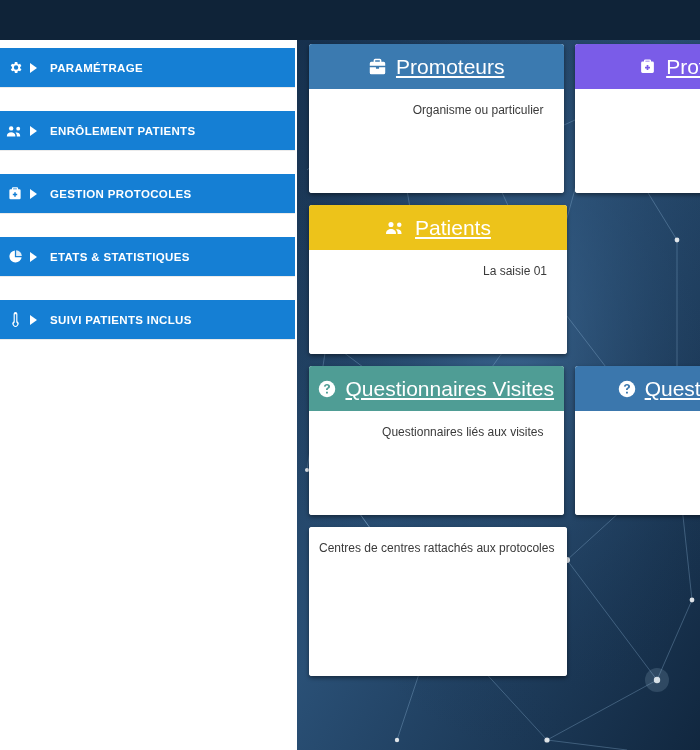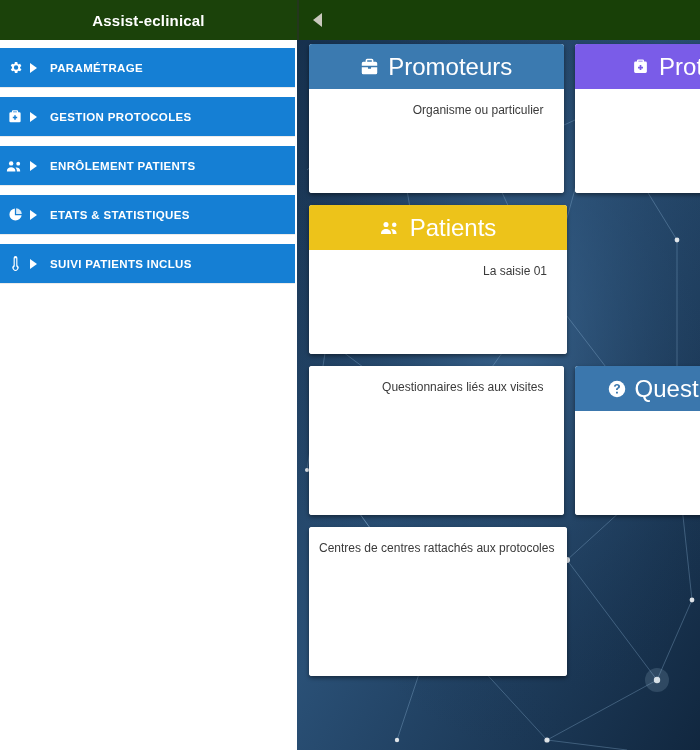--- a/index.html
+++ b/index.html
@@ -19,21 +19,21 @@
   .topbar-right{position:absolute;left:299px;top:0;width:401px;height:40px;background:#184007;
     display:flex;align-items:center;}
   .collapse-btn{margin-left:8px;width:20px;height:22px;display:flex;align-items:center;
     justify-content:center;cursor:pointer;}
   .collapse-btn .tri{width:0;height:0;border-top:7px solid transparent;border-bottom:7px solid transparent;
     border-right:9px solid #c9c9bd;}
 
   
   .sidebar{position:absolute;left:0;top:40px;width:297px;height:710px;background:#ffffff;z-index:20;
     padding-top:8px;box-sizing:border-box;}
-  .nav-item{position:relative;height:39px;margin:0 2px 10px 0;background:#157fd4;
+  .nav-item{position:relative;height:39px;margin:0 2px 24px 0;background:#157fd4;
     display:flex;align-items:center;cursor:pointer;box-shadow:0 1px 0 rgba(0,0,0,.08);}
   .nav-item:first-child{margin-top:0;}
   .nav-ic{width:30px;min-width:30px;display:flex;align-items:center;justify-content:center;
     color:#fff;}
   .nav-ic svg{display:block;}
   .nav-caret{width:16px;min-width:16px;display:flex;align-items:center;}
   .nav-caret .c{width:0;height:0;border-top:5px solid transparent;border-bottom:5px solid transparent;
     border-left:7px solid #ffffff;}
   .nav-label{color:#ffffff;font-size:11.5px;font-weight:bold;letter-spacing:.35px;
     padding-left:4px;white-space:nowrap;}
@@ -42,82 +42,71 @@
   .main{position:absolute;left:297px;top:40px;width:403px;height:710px;overflow:hidden;
     background:#1d3d5e;}
   .bg-net{position:absolute;inset:0;width:100%;height:100%;}
 
   .cards{position:absolute;left:12px;top:4px;width:520px;}
   .row{display:flex;gap:11px;margin-bottom:12px;}
   .card{width:258px;background:#ffffff;border-radius:3px;
     box-shadow:0 2px 4px rgba(0,0,0,.45);overflow:hidden;display:flex;flex-direction:column;
     height:149px;box-sizing:border-box;}
   .card-head{height:45px;display:flex;align-items:center;justify-content:center;gap:9px;
-    color:#ffffff;font-size:24px;white-space:nowrap;}
+    color:#ffffff;font-size:21px;white-space:nowrap;text-decoration:underline;}
   .card-head .hic{display:flex;align-items:center;}
   .card-head .hic svg{display:block;}
   .card-body{flex:1;background:#fff;padding:14px 20px 0 10px;text-align:right;}
   .card-desc{font-size:12px;color:#3a3a3a;white-space:nowrap;}
 </style>
 </head>
 <body>
 
 <div id="app">
 
-  <div class="topbar">
-    <div class="topbar-left">
-      <span class="brand">Assist-eclinical</span>
-    </div>
-    <div class="topbar-div"></div>
-    <div class="topbar-right">
-      <div class="collapse-btn">
-        <span class="tri"></span>
-      </div>
-    </div>
-  </div>
 
   <div class="sidebar">
 
     <div class="nav-item">
       <span class="nav-ic">
         <svg width="15" height="15" viewBox="0 0 24 24" fill="#fff">
             <path d="M19.4 13a7.6 7.6 0 000-2l2-1.6-2-3.4-2.4 1a7.5 7.5 0 00-1.7-1L14.9 3h-4l-.4 2.9a7.5 7.5 0 00-1.7 1l-2.4-1-2 3.4L6.5 11a7.6 7.6 0 000 2l-2 1.6 2 3.4 2.4-1c.5.4 1.1.8 1.7 1l.4 2.9h4l.4-2.9c.6-.3 1.2-.6 1.7-1l2.4 1 2-3.4-2.1-1.6zM12.9 15.5a3.5 3.5 0 110-7 3.5 3.5 0 010 7z"></path>
           </svg>
       </span>
       <span class="nav-caret">
           <i class="c"></i>
         </span>
       <span class="nav-label">PARAMÉTRAGE</span>
-    </div>
-
-    <div class="nav-item">
-      <span class="nav-ic">
-        <svg width="16" height="15" viewBox="0 0 24 24" fill="#fff">
-            <path d="M9 2h6a2 2 0 012 2v1h2a2 2 0 012 2v12a2 2 0 01-2 2H5a2 2 0 01-2-2V7a2 2 0 012-2h2V4a2 2 0 012-2zm0 3h6V4H9v1zm4.2 5h-2.4v2.3H8.5v2.4h2.3v2.3h2.4v-2.3h2.3v-2.4h-2.3V10z"></path>
-          </svg>
-      </span>
-      <span class="nav-caret">
-          <i class="c"></i>
-        </span>
-      <span class="nav-label">GESTION PROTOCOLES</span>
     </div>
 
     <div class="nav-item">
       <span class="nav-ic">
         <svg width="18" height="14" viewBox="0 0 28 18" fill="#fff">
             <circle cx="8" cy="5" r="3.4"></circle>
             <circle cx="19" cy="5.4" r="3"></circle>
             <path d="M1.4 16.6c0-3.4 3-5.6 6.6-5.6s6.6 2.2 6.6 5.6v1H1.4v-1z"></path>
             <path d="M16.2 11.4c3.2 0 5.8 1.9 5.8 4.9v1.3h-5.2v-1.2c0-2-.8-3.6-2.1-4.7.5-.2 1-.3 1.5-.3z"></path>
           </svg>
       </span>
       <span class="nav-caret">
           <i class="c"></i>
         </span>
       <span class="nav-label">ENRÔLEMENT PATIENTS</span>
+    </div>
+
+    <div class="nav-item">
+      <span class="nav-ic">
+        <svg width="16" height="15" viewBox="0 0 24 24" fill="#fff">
+            <path d="M9 2h6a2 2 0 012 2v1h2a2 2 0 012 2v12a2 2 0 01-2 2H5a2 2 0 01-2-2V7a2 2 0 012-2h2V4a2 2 0 012-2zm0 3h6V4H9v1zm4.2 5h-2.4v2.3H8.5v2.4h2.3v2.3h2.4v-2.3h2.3v-2.4h-2.3V10z"></path>
+          </svg>
+      </span>
+      <span class="nav-caret">
+          <i class="c"></i>
+        </span>
+      <span class="nav-label">GESTION PROTOCOLES</span>
     </div>
 
     <div class="nav-item">
       <span class="nav-ic">
         <svg width="15" height="15" viewBox="0 0 24 24" fill="#fff">
             <path d="M11 2.2A9.8 9.8 0 1021.8 13H11V2.2z"></path>
             <path d="M13 2v9h9a9 9 0 00-9-9z" opacity=".85"></path>
           </svg>
       </span>
       <span class="nav-caret">
@@ -248,20 +237,29 @@
             <span>Patients</span>
           </div>
           <div class="card-body">
             <div class="card-desc">La saisie 01</div>
           </div>
         </div>
       </div>
 
       <div class="row">
         <div class="card">
+          <div class="card-head" style="background:#4f9d95">
+            <span class="hic">
+              <svg width="18" height="18" viewBox="0 0 24 24" fill="#fff">
+                  <circle cx="12" cy="12" r="11"></circle>
+                  <path d="M12 5.4c-2.3 0-3.9 1.2-4.2 3.2l2.3.4c.2-1 .8-1.6 1.8-1.6.9 0 1.6.5 1.6 1.3 0 .7-.4 1.1-1.3 1.7-1.1.7-1.6 1.4-1.5 2.8h2.3c0-.8.2-1.1 1.2-1.8 1.2-.8 1.8-1.6 1.8-2.9 0-1.9-1.6-3.1-4-3.1zm-1.3 10.1h2.5v2.4h-2.5v-2.4z" fill="#4f9d95"></path>
+                </svg>
+            </span>
+            <span>Questionnaires Visites</span>
+          </div>
           <div class="card-body">
             <div class="card-desc">Questionnaires liés aux visites</div>
           </div>
         </div>
 
         <div class="card">
           <div class="card-head" style="background:#3b77ad">
             <span class="hic">
               <svg width="18" height="18" viewBox="0 0 24 24" fill="#fff">
                   <circle cx="12" cy="12" r="11"></circle>

